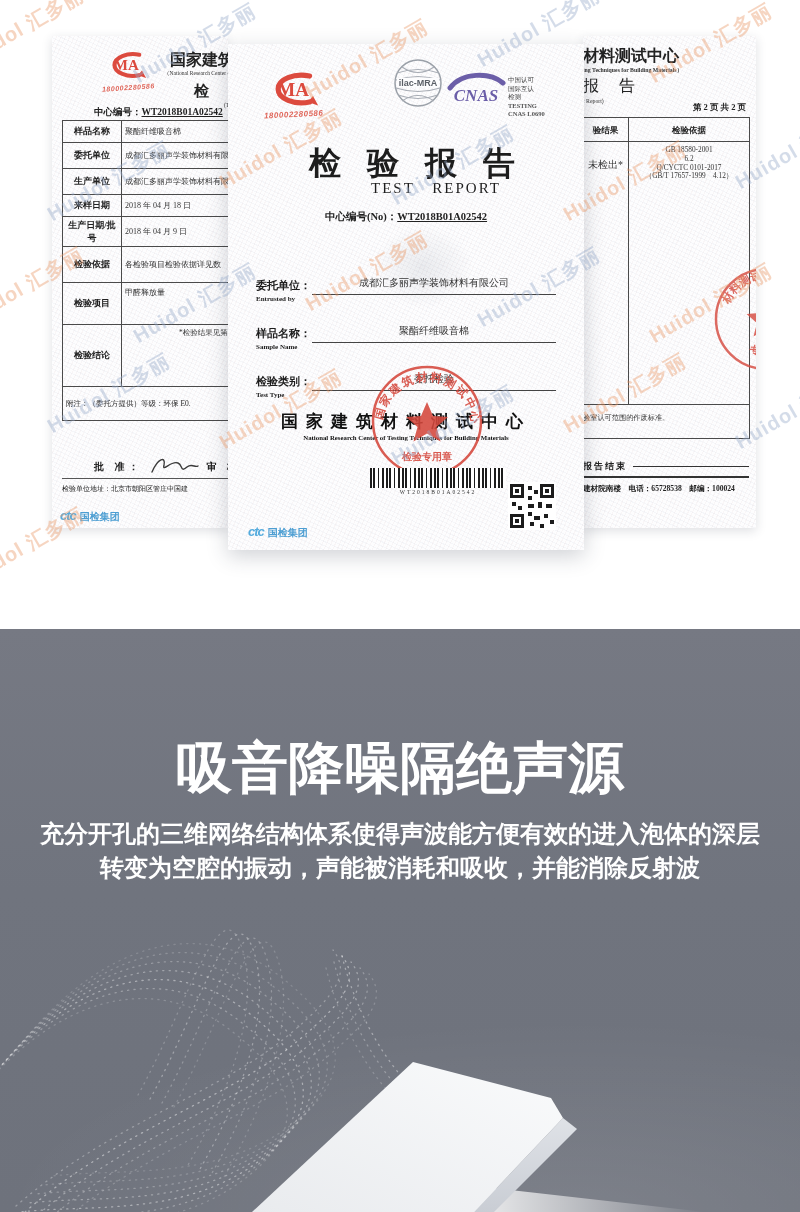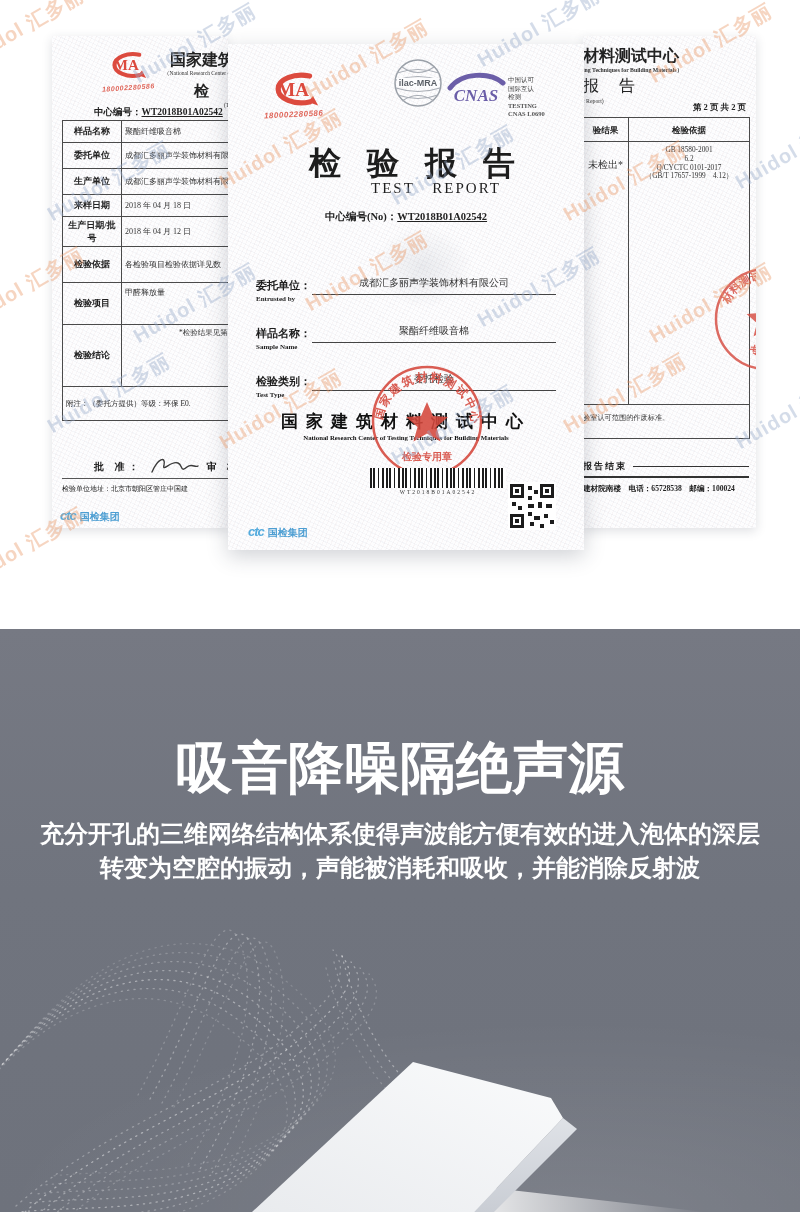--- a/index.html
+++ b/index.html
@@ -169,21 +169,21 @@
         <tr style="height:26px">
           <td class="lbl">生产单位</td>
           <td class="val">成都汇多丽声学装饰材料有限公司</td>
         </tr>
         <tr style="height:22px">
           <td class="lbl">来样日期</td>
           <td class="val">2018 年 04 月 18 日</td>
         </tr>
         <tr style="height:30px">
           <td class="lbl">生产日期/批号</td>
-          <td class="val">2018 年 04 月 12 日</td>
+          <td class="val">2018 年 04 月 9 日</td>
         </tr>
         <tr style="height:36px">
           <td class="lbl">检验依据</td>
           <td class="val">各检验项目检验依据详见数</td>
         </tr>
         <tr style="height:42px">
           <td class="lbl">检验项目</td>
           <td class="val" style="vertical-align:top;padding-top:4px">甲醛释放量</td>
         </tr>
         <tr style="height:62px">

